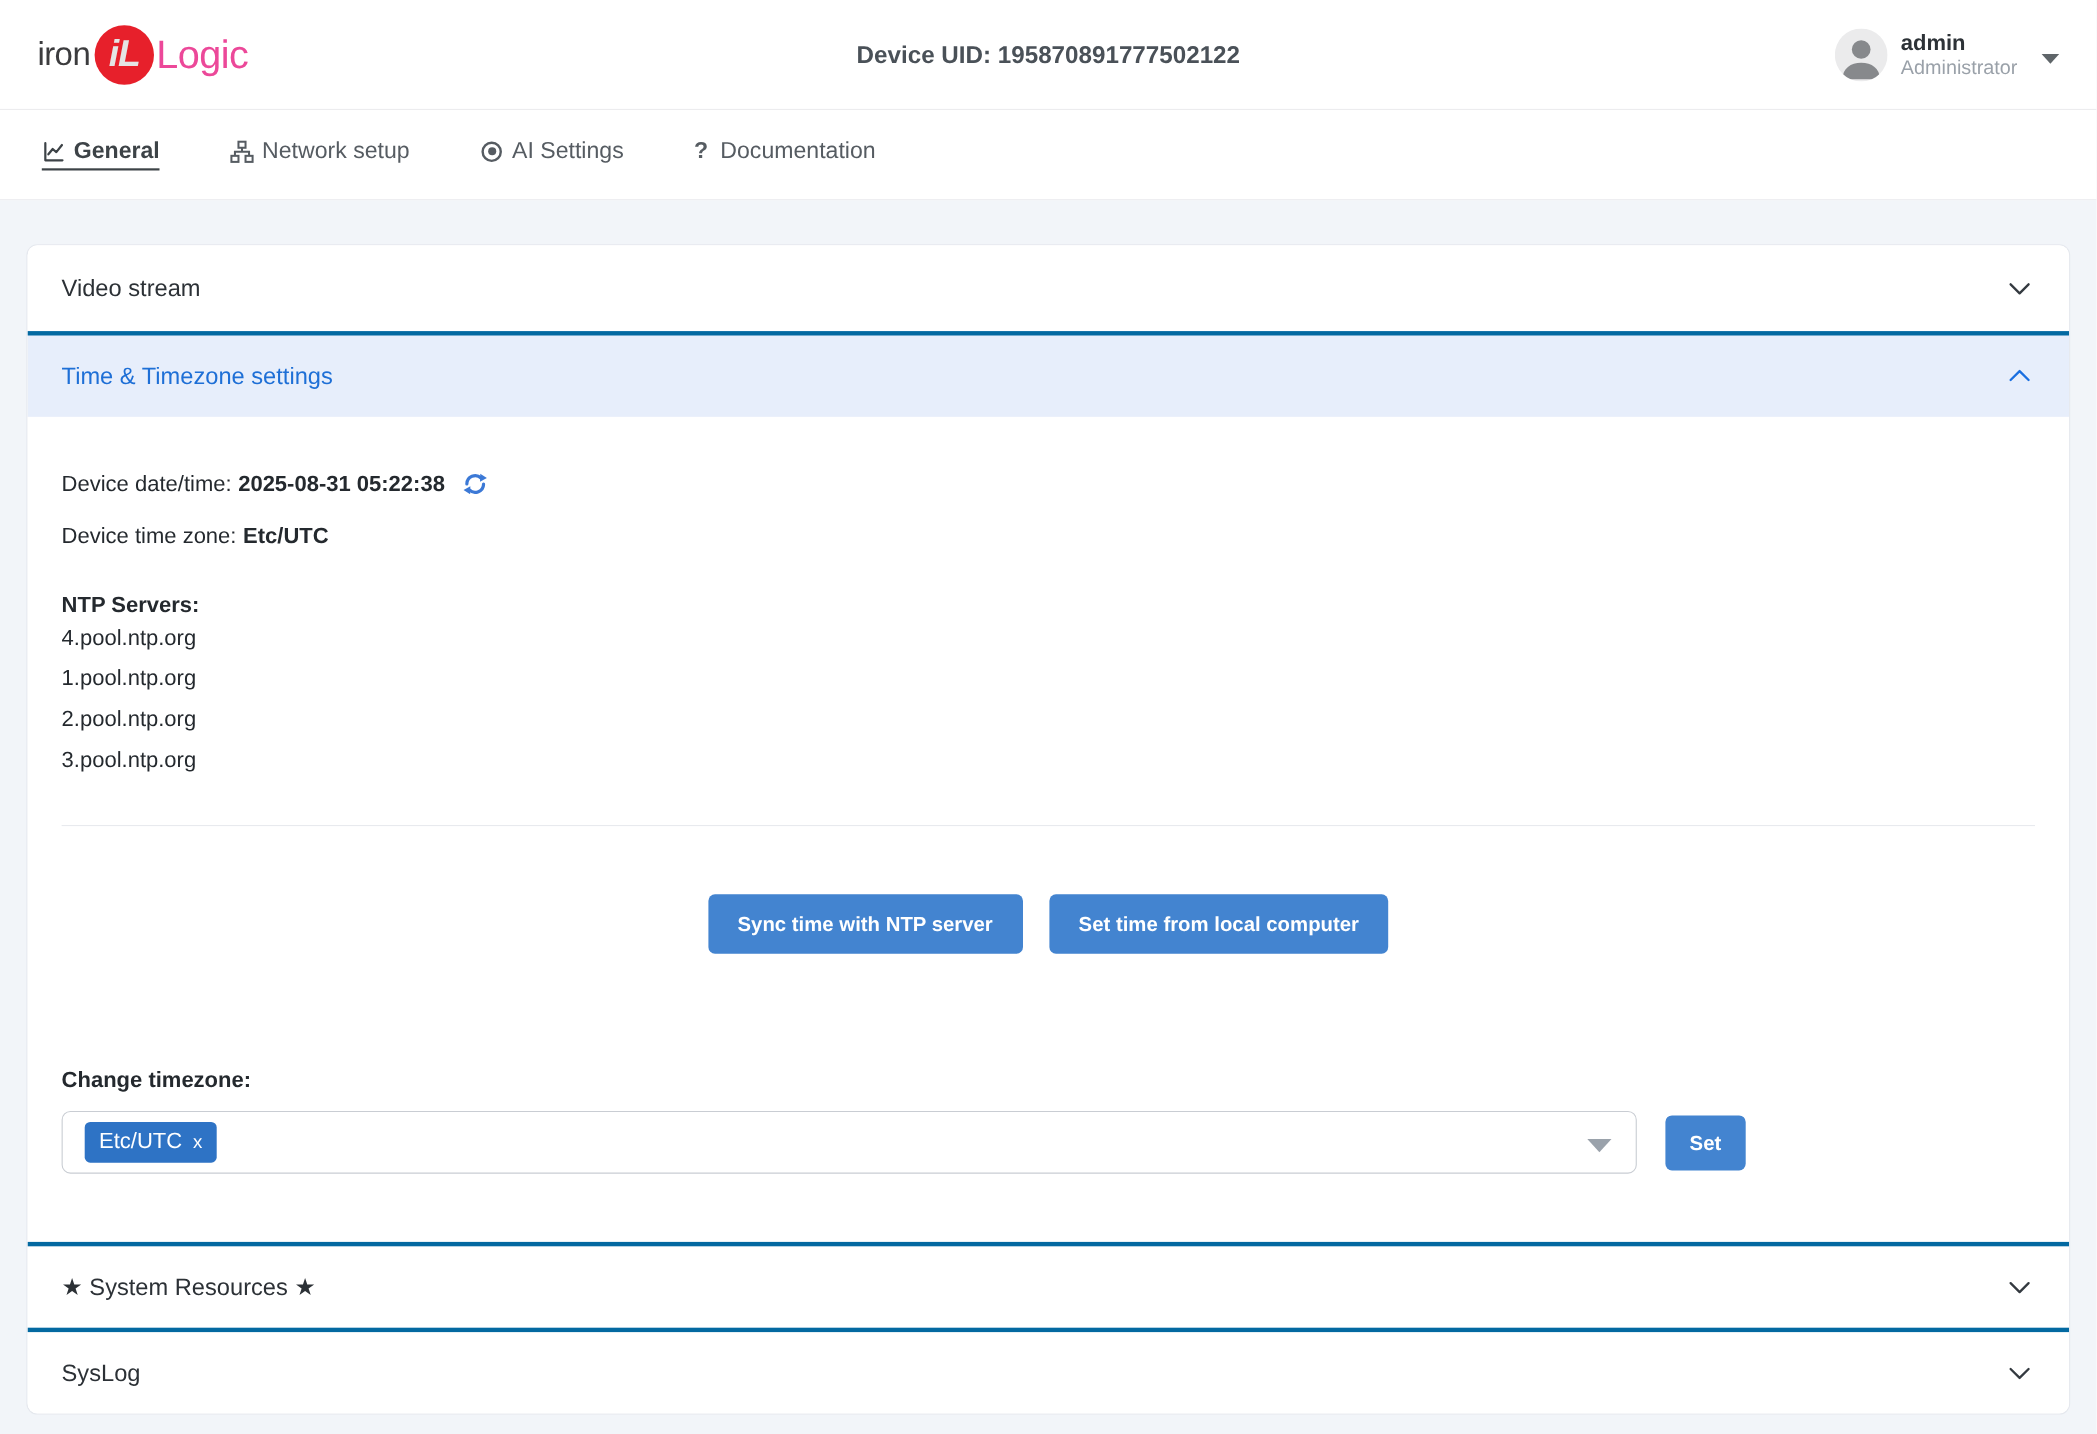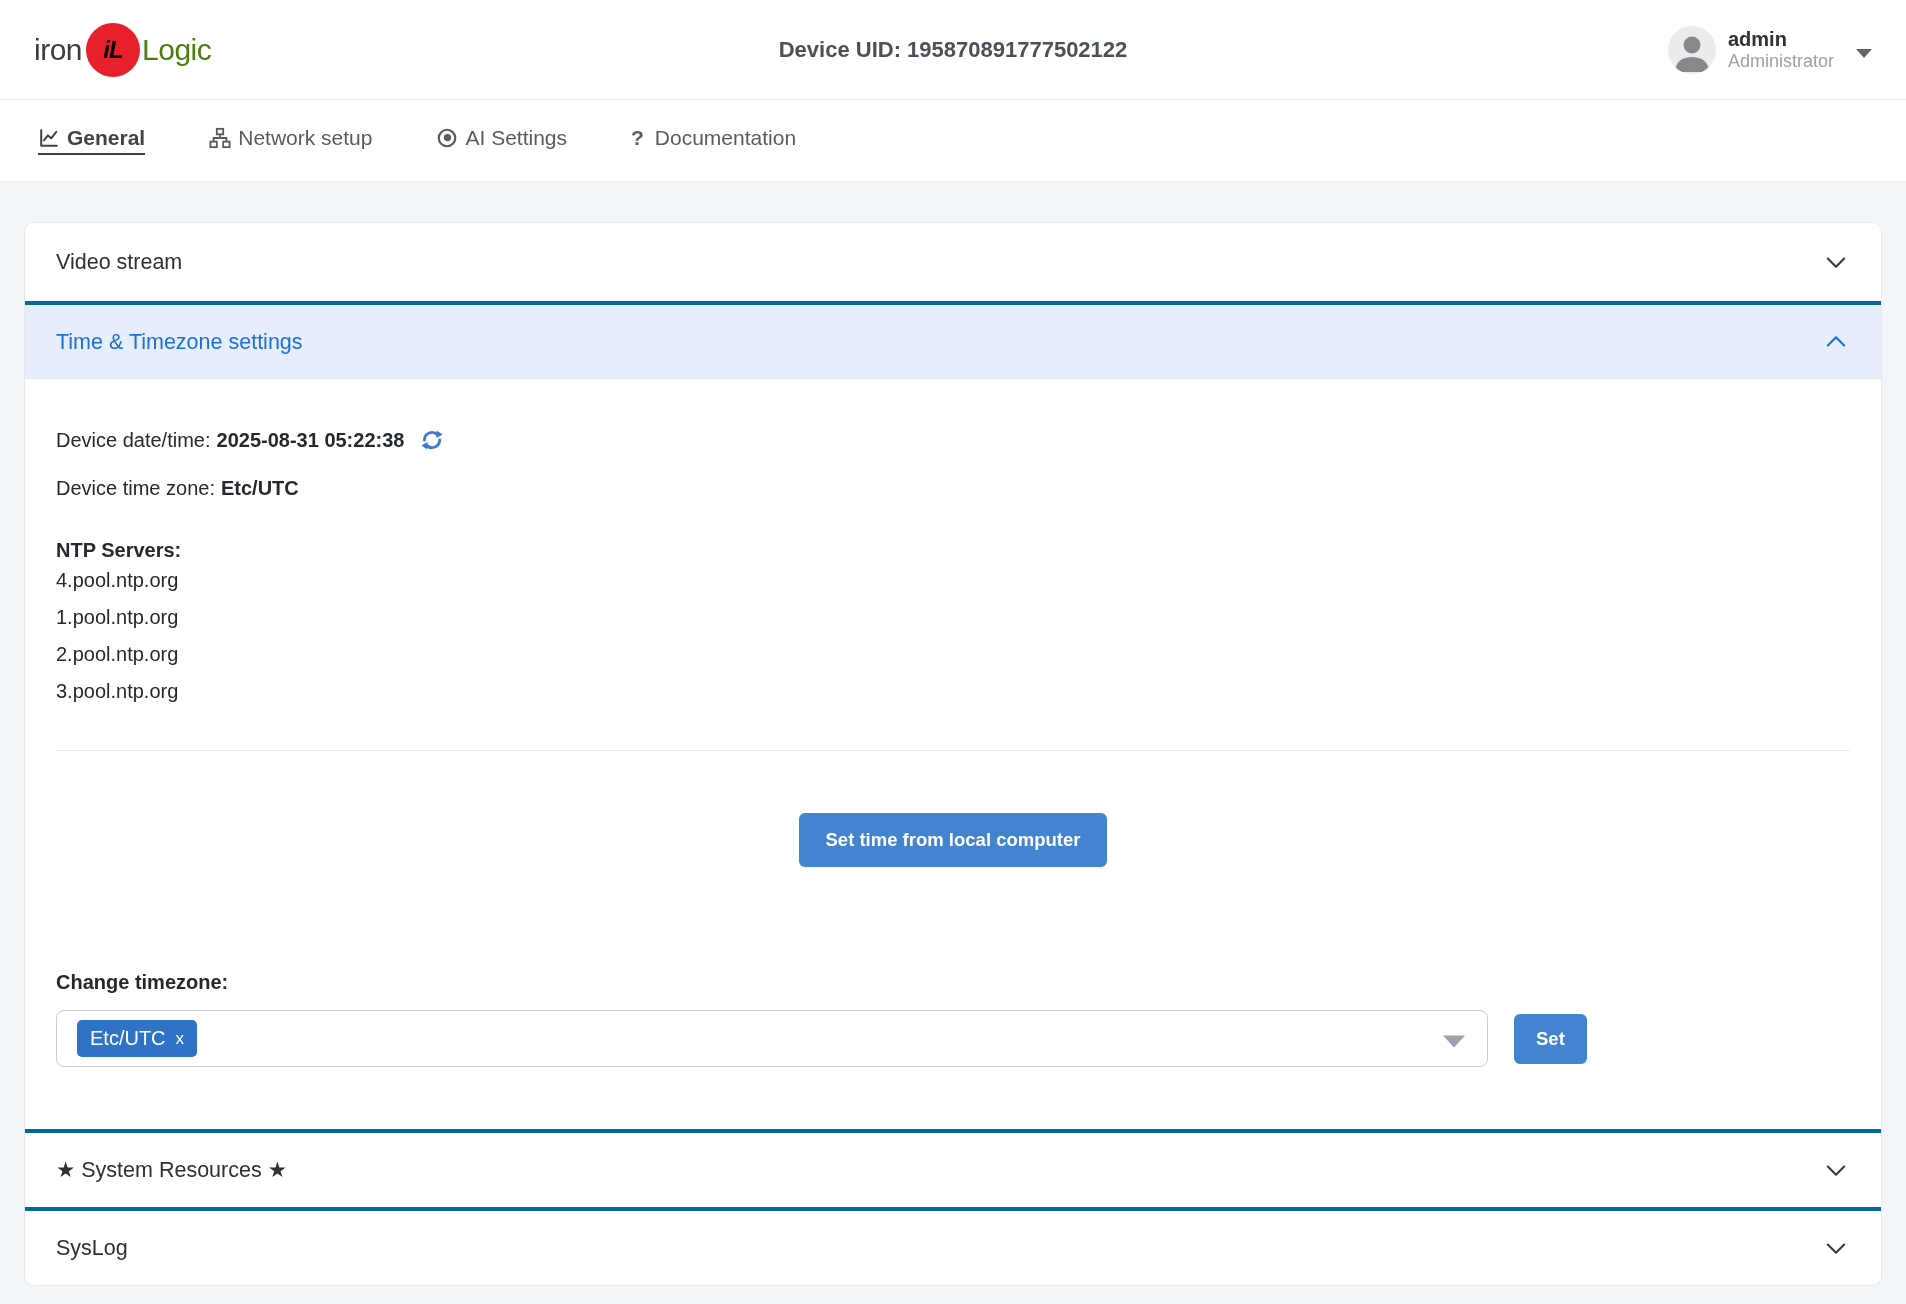--- a/index.html
+++ b/index.html
@@ -14,22 +14,22 @@
   .topbar {
     height:100px; background:#fff; border-bottom:1px solid #ececee;
     display:flex; align-items:center; padding:0 34px; position:relative;
   }
   .logo { display:flex; align-items:center; user-select:none; }
   .logo-iron { font-size:30px; font-weight:normal; color:#3c3c3e; letter-spacing:-0.5px; }
   .logo-badge {
     width:54px; height:54px; background:#e7202b; border-radius:50%;
     display:flex; align-items:center; justify-content:center; margin:0 2px 0 4px;
   }
-  .logo-badge span { color:#000000; font-size:24px; font-weight:bold; font-style:italic; letter-spacing:-1px; }
-  .logo-logic { font-size:30px; color:#4d7c0f; letter-spacing:-0.5px; }
+  .logo-badge span { color:#e5e5e5; font-size:34px; font-weight:bold; font-style:italic; letter-spacing:-1px; }
+  .logo-logic { font-size:36px; color:#ec4899; letter-spacing:-0.5px; }
 
   .device-uid {
     position:absolute; left:50%; transform:translateX(-50%);
     font-size:22px; font-weight:bold; color:#4a5158;
   }
 
   .user-menu { margin-left:auto; display:flex; align-items:center; gap:12px; cursor:pointer; }
   .user-text { line-height:1.15; }
   .user-name { font-size:20px; font-weight:bold; color:#2d3237; }
   .user-role { font-size:18px; color:#9aa1a9; }
@@ -228,20 +228,21 @@
 
       <div class="ntp-label">NTP Servers:</div>
       <div class="ntp-item">4.pool.ntp.org</div>
       <div class="ntp-item">1.pool.ntp.org</div>
       <div class="ntp-item">2.pool.ntp.org</div>
       <div class="ntp-item">3.pool.ntp.org</div>
 
       <hr class="divider">
 
       <div class="btn-row">
+        <button class="btn">Sync time with NTP server</button>
         <button class="btn">Set time from local computer</button>
       </div>
 
       <div class="tz-label">Change timezone:</div>
 
       <div class="select-row">
         <div class="tz-select">
           <span class="tz-tag">
             <span>Etc/UTC</span>
             <span class="tag-x">x</span>

